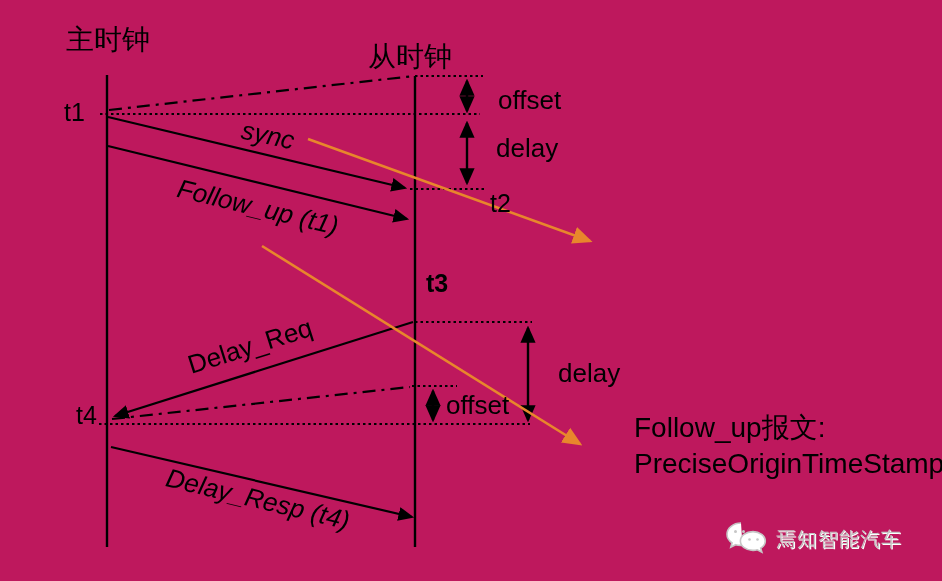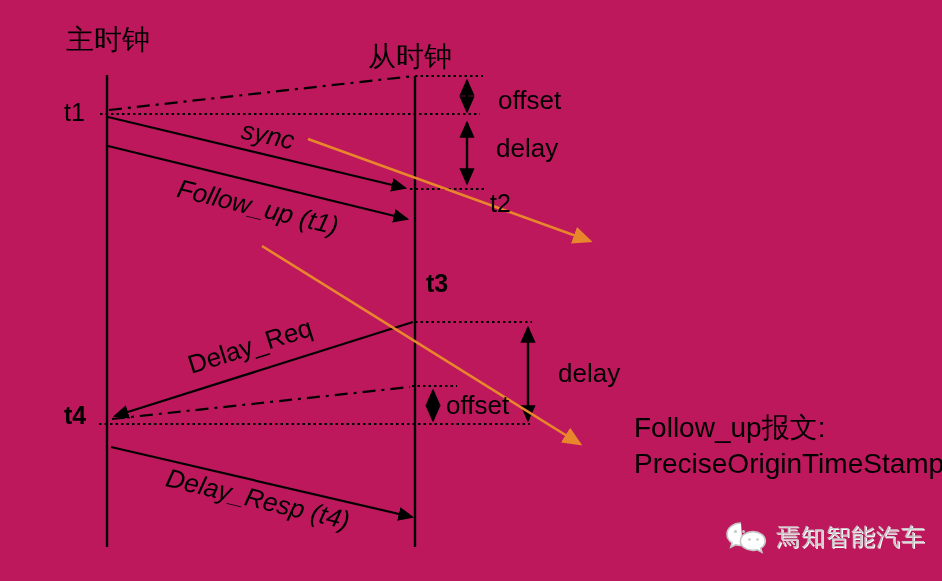--- a/index.html
+++ b/index.html
@@ -9,43 +9,42 @@
   }
   .canvas svg.wires{position:absolute;left:0;top:0;}
   .lbl{position:absolute;white-space:nowrap;line-height:1;}
   .actor{font-family:"DejaVu Serif","Liberation Serif",serif;font-size:28px;}
   .actor.master{left:66px;top:26px;}
   .actor.slave{left:368px;top:43px;}
   .tstamp{font-size:25px;}
   .t1{left:64px;top:100px;}
   .t2{left:490px;top:177px;margin-top:14px;}
   .t3{left:426px;top:271px;font-weight:bold;}
-  .t4{left:64px;top:403px;font-weight:bold;}
+  .t4{left:76px;top:403px;}
   .measure{font-size:26px;}
   .offset-top{left:498px;top:87px;}
   .delay-top{left:496px;top:135px;}
   .delay-bottom{left:558px;top:360px;}
   .offset-bottom{left:446px;top:392px;}
   .msg{font-size:26px;transform-origin:center;}
   .msg.italic{font-style:italic;}
   .msg-sync{left:268px;top:135px;transform:translate(-50%,-50%) rotate(12deg);}
   .msg-followup{left:258px;top:207px;transform:translate(-50%,-50%) rotate(13.5deg);}
   .msg-delayreq{left:250px;top:346px;transform:translate(-50%,-50%) rotate(-17.5deg);}
   .msg-delayresp{left:258px;top:499px;transform:translate(-50%,-50%) rotate(13.5deg);}
   .note{position:absolute;font-size:28px;line-height:36px;white-space:nowrap;}
   .note-sync{left:610px;top:188px;}
   .note-followup{left:607px;top:410px;margin-left:27px;}
   .watermark{
     position:absolute;left:724px;top:519px;display:flex;align-items:center;gap:6px;
     color:var(--wm,#c8c8c8);
   }
   .watermark .wm-text{
-    font-size:24px;letter-spacing:1px;line-height:1;
+    font-size:20px;letter-spacing:1px;line-height:1;
     text-shadow:1px 1px 0 #ffffff;
-    font-family:Liberation Mono, monospace;
   }
 </style>
 </head>
 <body>
 
 <div class="canvas">
 
   <svg class="wires" width="942" height="581" viewBox="0 0 942 581">
     <defs>
       <marker id="ahb" viewBox="0 0 10 10" refX="8.6" refY="5" markerWidth="7.2" markerHeight="7.2" orient="auto-start-reverse">

